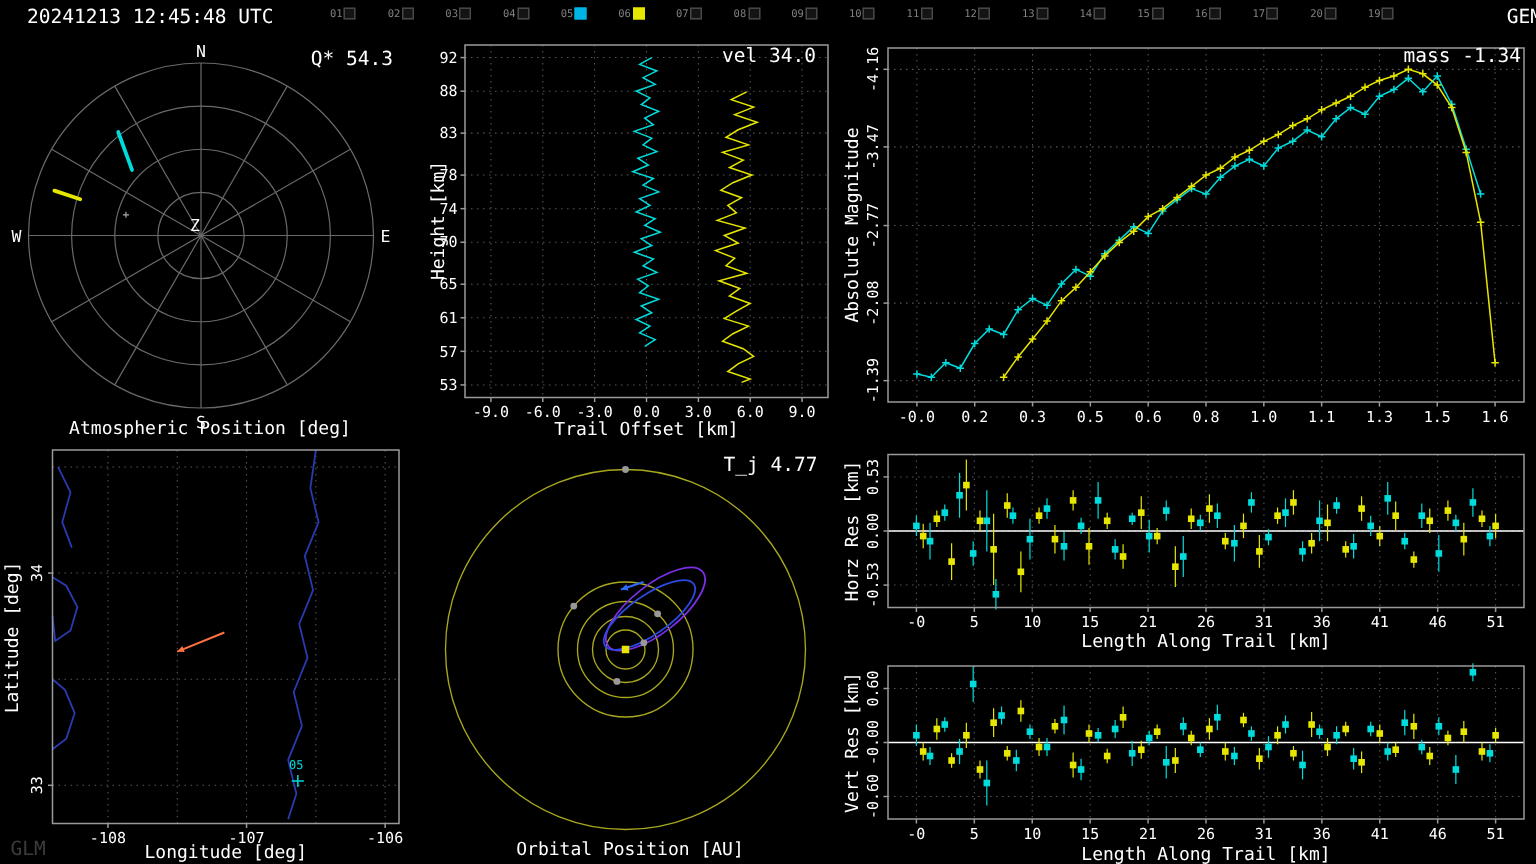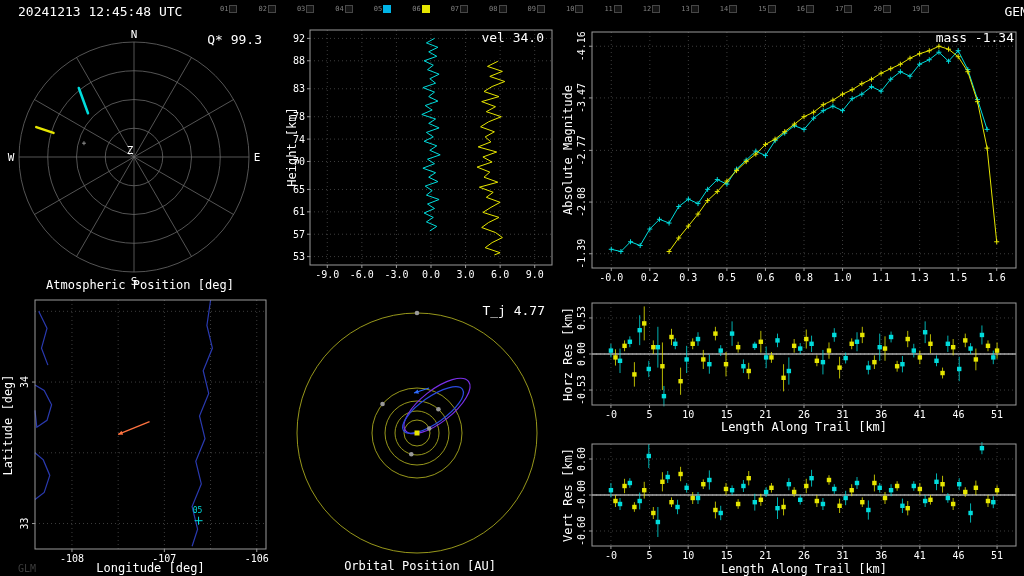--- a/index.html
+++ b/index.html
@@ -14,21 +14,21 @@
   .ylabel{position:absolute;font-size:12px;color:#fff;white-space:nowrap;transform:translate(-50%,-50%) rotate(-90deg)}
   #header{position:absolute;left:12px;top:0;width:1024px;height:22px;font-size:13px}
   #timestamp{position:absolute;left:6px;top:4px}
   #shower{position:absolute;right:8px;top:4px}
   #stations{position:absolute;left:208px;top:5px;display:flex;align-items:center}
   .station{display:flex;align-items:center;margin-right:21px;cursor:pointer}
   .st-num{font-size:7px;color:#808080;margin-right:1px}
   .st-box{width:8px;height:8px;background:#141414;border:1px solid #474747}
   .st-cyan{background:#00b4e6;border-color:#00b4e6}
   .st-yellow{background:#e6e600;border-color:#e6e600}
-  #watermark{position:absolute;left:18px;bottom:2px;font-size:10px;color:#3c3c3c}
+  #watermark{position:absolute;left:7px;bottom:2px;font-size:13px;color:#3c3c3c}
 </style>
 </head>
 <body>
 
 <div id="app">
 
   <div id="header">
     <span id="timestamp">20241213 12:45:48 UTC</span>
     <span id="stations">
         <span class="station">
@@ -131,21 +131,21 @@
         <line x1="134" y1="135" x2="233.59292143521043" y2="77.49999999999994" stroke="#6a6a6a" stroke-width="0.8"></line>
         <line x1="78.80000000000001" y1="66" x2="88" y2="91.3" stroke="#00dcdc" stroke-width="2.5" stroke-linecap="round"></line>
         <line x1="36.25" y1="105.1" x2="53.5" y2="110.85" stroke="#e6e600" stroke-width="2.5" stroke-linecap="round"></line>
         <path d="M81.975 121.2H85.975M83.975 119.2V123.2" stroke="#aaaaaa" stroke-width="0.8" fill="none"></path>
         <text x="134" y="16" fill="#ffffff" font-size="11" text-anchor="middle">N</text>
         <text x="134" y="263" fill="#ffffff" font-size="11" text-anchor="middle">S</text>
         <text x="11" y="139" fill="#ffffff" font-size="11" text-anchor="middle">W</text>
         <text x="257" y="139" fill="#ffffff" font-size="11" text-anchor="middle">E</text>
         <text x="130" y="132" fill="#ffffff" font-size="11" text-anchor="middle">Z</text>
       </svg>
-    <div class="corner-label" style="top:10px;right:18px">Q* 99.3</div>
+    <div class="corner-label" style="top:10px;right:18px">Q* 54.3</div>
     <div class="axis-title" style="left:0;width:280px;bottom:3px">Atmospheric Position [deg]</div>
   </div>
 
   <div class="panel" style="left:280px;top:22px;width:280px;height:273px">
     <svg id="svg-trail" width="280" height="273">
         <line x1="47.285714285714285" y1="8" x2="47.285714285714285" y2="243" stroke="#585858" stroke-width="0.7" stroke-dasharray="1 3"></line>
         <line x1="81.85714285714286" y1="8" x2="81.85714285714286" y2="243" stroke="#585858" stroke-width="0.7" stroke-dasharray="1 3"></line>
         <line x1="116.42857142857143" y1="8" x2="116.42857142857143" y2="243" stroke="#585858" stroke-width="0.7" stroke-dasharray="1 3"></line>
         <line x1="151" y1="8" x2="151" y2="243" stroke="#585858" stroke-width="0.7" stroke-dasharray="1 3"></line>
         <line x1="185.57142857142858" y1="8" x2="185.57142857142858" y2="243" stroke="#585858" stroke-width="0.7" stroke-dasharray="1 3"></line>
@@ -194,20 +194,21 @@
         <text x="25" y="170.96428571428572" fill="#ffffff" font-size="10" text-anchor="end">65</text>
         <line x1="27" y1="189.8452380952381" x2="30" y2="189.8452380952381" stroke="#9a9a9a"></line>
         <text x="25" y="193.3452380952381" fill="#ffffff" font-size="10" text-anchor="end">61</text>
         <line x1="27" y1="212.22619047619048" x2="30" y2="212.22619047619048" stroke="#9a9a9a"></line>
         <text x="25" y="215.72619047619048" fill="#ffffff" font-size="10" text-anchor="end">57</text>
         <line x1="27" y1="234.60714285714286" x2="30" y2="234.60714285714286" stroke="#9a9a9a"></line>
         <text x="25" y="238.10714285714286" fill="#ffffff" font-size="10" text-anchor="end">53</text>
       </svg>
     <div class="corner-label" style="top:8px;right:16px">vel 34.0</div>
     <div class="ylabel" style="left:12px;top:125px">Height [km]</div>
+    <div class="axis-title" style="left:30px;width:242px;bottom:2px">Trail Offset [km]</div>
   </div>
 
   <div class="panel" style="left:560px;top:22px;width:464px;height:273px">
     <svg id="svg-mag" width="464" height="273">
         <line x1="51.27272727272727" y1="10" x2="51.27272727272727" y2="246" stroke="#585858" stroke-width="0.7" stroke-dasharray="1 3"></line>
         <line x1="89.81818181818181" y1="10" x2="89.81818181818181" y2="246" stroke="#585858" stroke-width="0.7" stroke-dasharray="1 3"></line>
         <line x1="128.36363636363637" y1="10" x2="128.36363636363637" y2="246" stroke="#585858" stroke-width="0.7" stroke-dasharray="1 3"></line>
         <line x1="166.90909090909088" y1="10" x2="166.90909090909088" y2="246" stroke="#585858" stroke-width="0.7" stroke-dasharray="1 3"></line>
         <line x1="205.45454545454544" y1="10" x2="205.45454545454544" y2="246" stroke="#585858" stroke-width="0.7" stroke-dasharray="1 3"></line>
         <line x1="244" y1="10" x2="244" y2="246" stroke="#585858" stroke-width="0.7" stroke-dasharray="1 3"></line>

